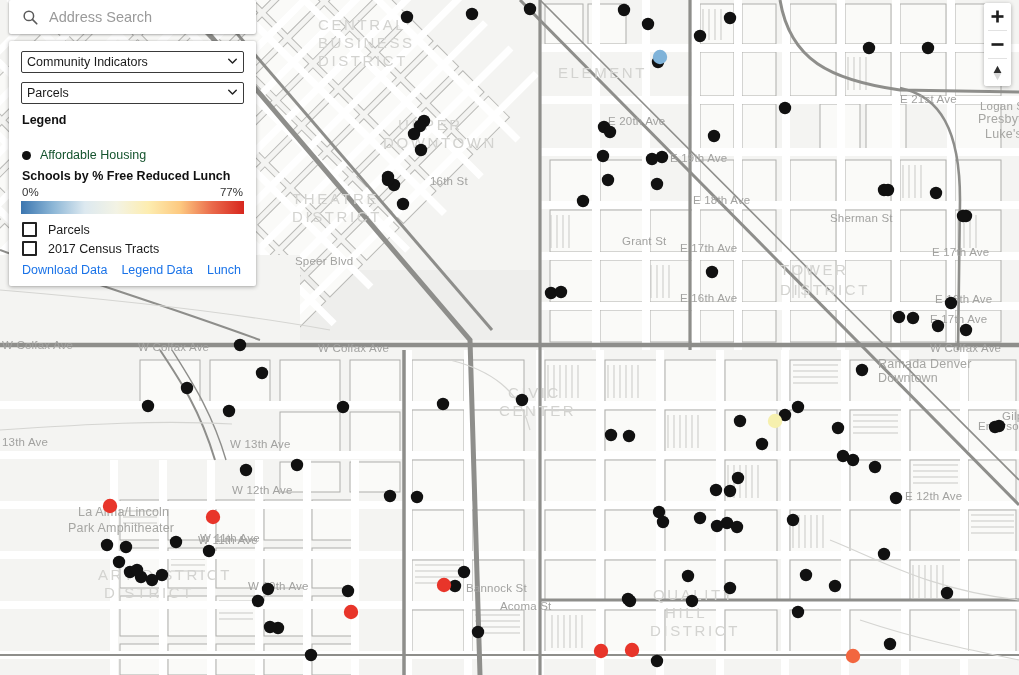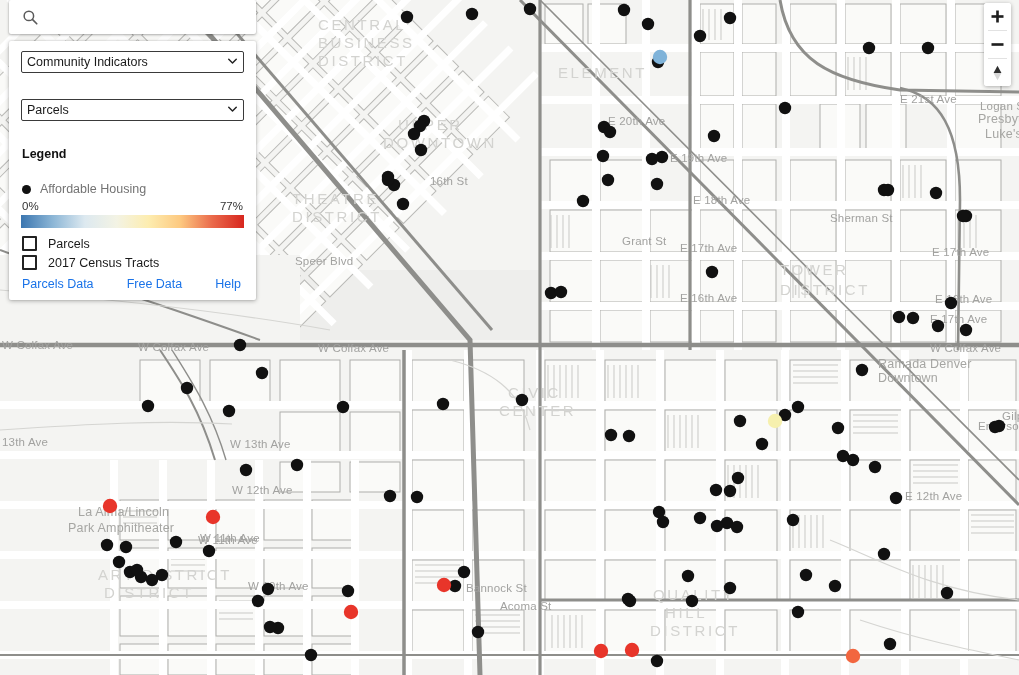--- a/index.html
+++ b/index.html
@@ -65,21 +65,21 @@
   }
   .sel {
     display: block; width: 100%;
     height: 22px;
     font-family: "Liberation Sans", sans-serif;
     font-size: 12.5px; color: #1a1a1a;
     background: #fff;
     border: 1px solid #3a3a3a;
     border-radius: 2px;
     padding: 0 20px 0 5px;
-    margin-bottom: 26px;
+    margin-bottom: 9px;
     appearance: none; -webkit-appearance: none;
     position: relative;
     line-height: 20px;
     cursor: pointer;
   }
   .sel-wrap { position: relative; }
   .sel-wrap .chev {
     position: absolute; right: 7px; top: 7px;
     width: 9px; height: 6px; pointer-events: none;
   }
@@ -88,21 +88,21 @@
     margin: 4px 0 21px 1px;
   }
   .legend-row {
     display: flex; align-items: center;
     margin: 0 0 4px 1px;
   }
   .legend-dot {
     width: 9px; height: 9px; border-radius: 50%;
     background: #111; margin-right: 9px; flex: 0 0 9px;
   }
-  .legend-dot-label { font-size: 12.5px; color: #737373; }
+  .legend-dot-label { font-size: 12.5px; color: #14532d; }
   .ramp-title {
     font-size: 12.5px; font-weight: bold; color: #111;
     margin: 7px 0 3px 1px;
   }
   .ramp-ticks {
     display: flex; justify-content: space-between;
     font-size: 11.5px; color: #333;
     margin: 0 1px 3px 1px;
   }
   .ramp-bar {
@@ -845,20 +845,21 @@
           <circle cx="853" cy="656" r="7.2" fill="#f2663f"></circle>
         </g>
     </svg>
   </div>
 
   <div id="search-bar">
     <svg id="search-icon" viewBox="0 0 24 24">
       <circle cx="10.5" cy="10.5" r="6.3" fill="none" stroke="#5a5a5a" stroke-width="2"></circle>
       <line x1="15.2" y1="15.2" x2="21" y2="21" stroke="#5a5a5a" stroke-width="2.2" stroke-linecap="round"></line>
     </svg>
+    <input id="search-input" type="text" placeholder="Address Search" value="" style="">
   </div>
 
   <div id="layer-panel">
 
     <div class="sel-wrap">
       <select class="sel" id="indicator-select"><option value="Community Indicators">Community Indicators</option></select>
       <svg class="chev" viewBox="0 0 12 8">
         <path d="M1 1.6 L6 6.6 L11 1.6" fill="none" stroke="#222" stroke-width="1.9" stroke-linecap="round" stroke-linejoin="round"></path>
       </svg>
     </div>
@@ -870,39 +871,40 @@
       </svg>
     </div>
 
     <div class="legend-title">Legend</div>
 
     <div class="legend-row">
       <span class="legend-dot"></span>
       <span class="legend-dot-label">Affordable Housing</span>
     </div>
 
+    <div class="ramp-title">Schools by % Free Reduced Lunch</div>
     <div class="ramp-ticks">
       <span>0%</span>
       <span>77%</span>
     </div>
     <div class="ramp-bar" style="background: linear-gradient(to right, rgb(59, 118, 176) 0%, rgb(140, 182, 214) 14.3%, rgb(221, 233, 240) 28.6%, rgb(243, 243, 228) 42.9%, rgb(253, 237, 176) 57.1%, rgb(253, 201, 128) 71.4%, rgb(234, 106, 75) 85.7%, rgb(215, 38, 30) 100%);"></div>
 
     <div class="chk-row">
       <span class="chk"></span>
       <span class="chk-label">Parcels</span>
     </div>
     <div class="chk-row">
       <span class="chk"></span>
       <span class="chk-label">2017 Census Tracts</span>
     </div>
 
     <div class="links-row">
-      <a class="link" href="#">Parcels Data</a>
-      <a class="link" href="#">Free Data</a>
-      <a class="link" href="#">Help</a>
+      <a class="link" href="#">Download Data</a>
+      <a class="link" href="#">Legend Data</a>
+      <a class="link" href="#">Lunch</a>
     </div>
   </div>
 
   <div id="map-controls">
     <div class="ctrl-btn">
       <svg width="15" height="15" viewBox="0 0 16 16">
         <rect x="6.6" y="1.6" width="2.8" height="12.8" fill="#1f1f1f"></rect>
         <rect x="1.6" y="6.6" width="12.8" height="2.8" fill="#1f1f1f"></rect>
       </svg>
     </div>

